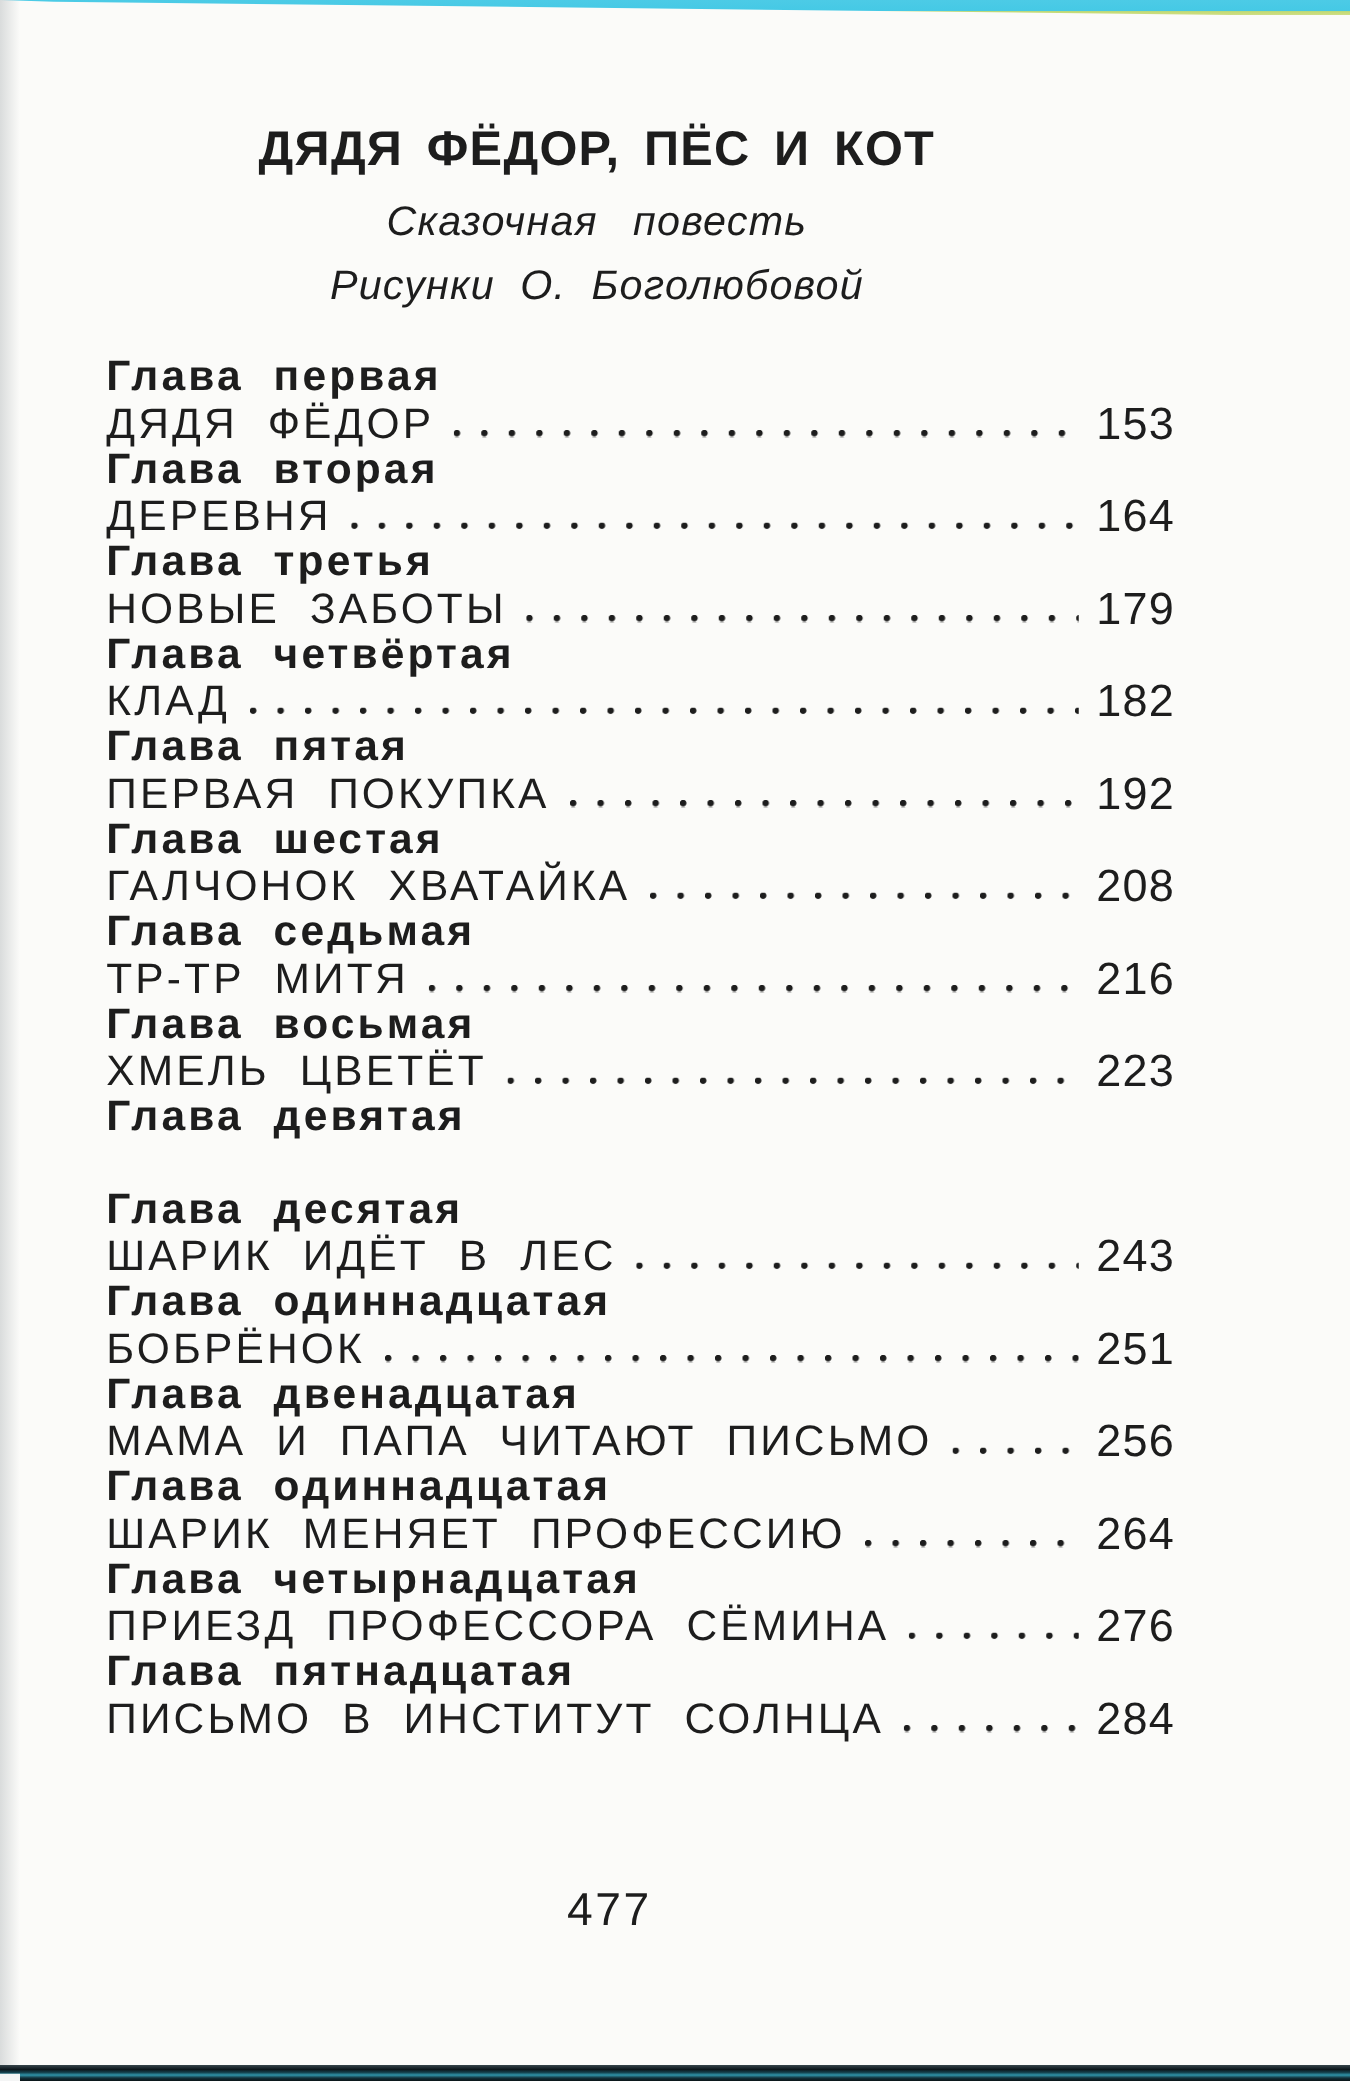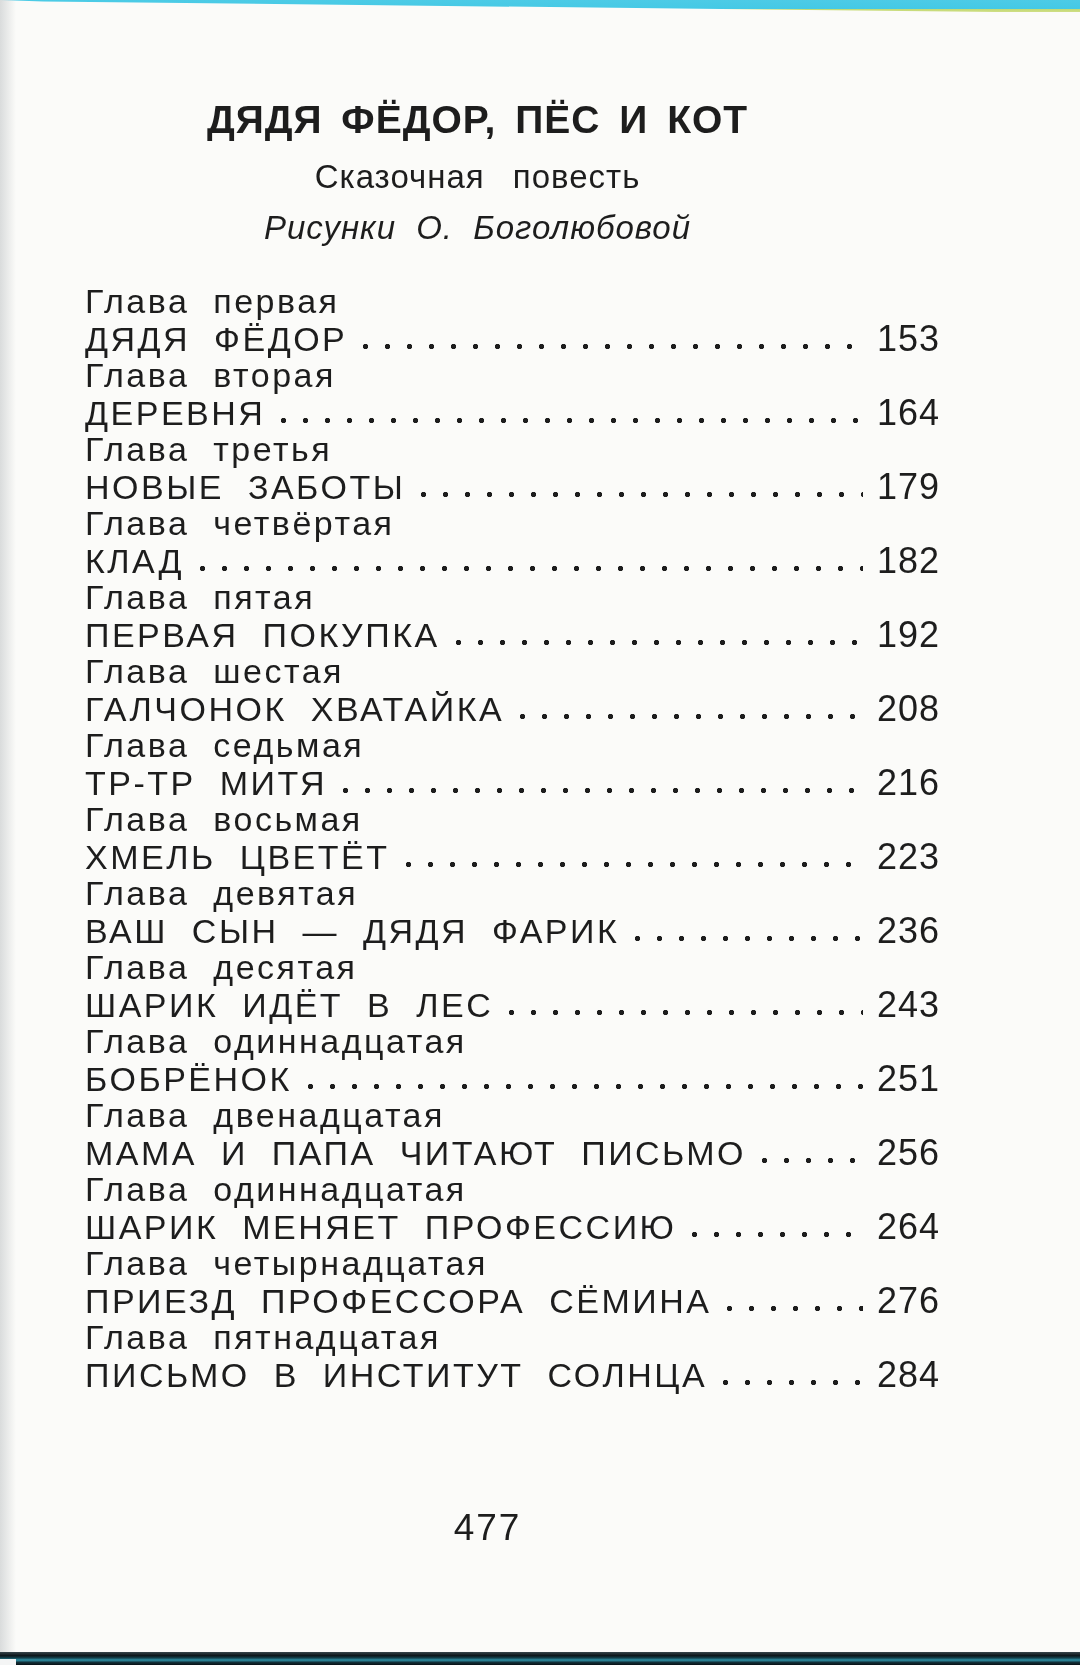--- a/index.html
+++ b/index.html
@@ -62,20 +62,21 @@
     margin: 0;
     font-size: 39px;
     font-weight: bold;
     letter-spacing: 1px;
     word-spacing: 7px;
     line-height: 48px;
     white-space: nowrap;
   }
   .book-subtitle {
     margin-top: 14px;
+    font-style: italic;
     font-size: 33px;
     line-height: 38px;
     letter-spacing: 1px;
     word-spacing: 18px;
     white-space: nowrap;
   }
   .book-credit {
     margin-top: 13px;
     font-style: italic;
     font-size: 33px;
@@ -92,20 +93,21 @@
     left: 85px;
     right: 140px;
   }
   .toc-entry { height: 74px; }
   .chapter-label {
     font-size: 34px;
     line-height: 37px;
     letter-spacing: 2.5px;
     word-spacing: 12px;
     white-space: nowrap;
+    font-weight: bold;
   }
   .chapter-line {
     display: flex;
     align-items: flex-end;
     height: 37px;
   }
   .chapter-title {
     font-size: 34px;
     line-height: 36px;
     letter-spacing: 2.5px;
@@ -227,25 +229,20 @@
     <div class="chapter-label">Глава восьмая</div>
     <div class="chapter-line">
       <span class="chapter-title">ХМЕЛЬ ЦВЕТЁТ</span>
       <span class="dots"></span>
       <span class="page-num">223</span>
     </div>
   </div>
 
   <div class="toc-entry">
     <div class="chapter-label">Глава девятая</div>
-    <div class="chapter-line">
-      <span class="chapter-title">ВАШ СЫН — ДЯДЯ ФАРИК</span>
-      <span class="dots"></span>
-      <span class="page-num">236</span>
-    </div>
   </div>
 
   <div class="toc-entry">
     <div class="chapter-label">Глава десятая</div>
     <div class="chapter-line">
       <span class="chapter-title">ШАРИК ИДЁТ В ЛЕС</span>
       <span class="dots"></span>
       <span class="page-num">243</span>
     </div>
   </div>

